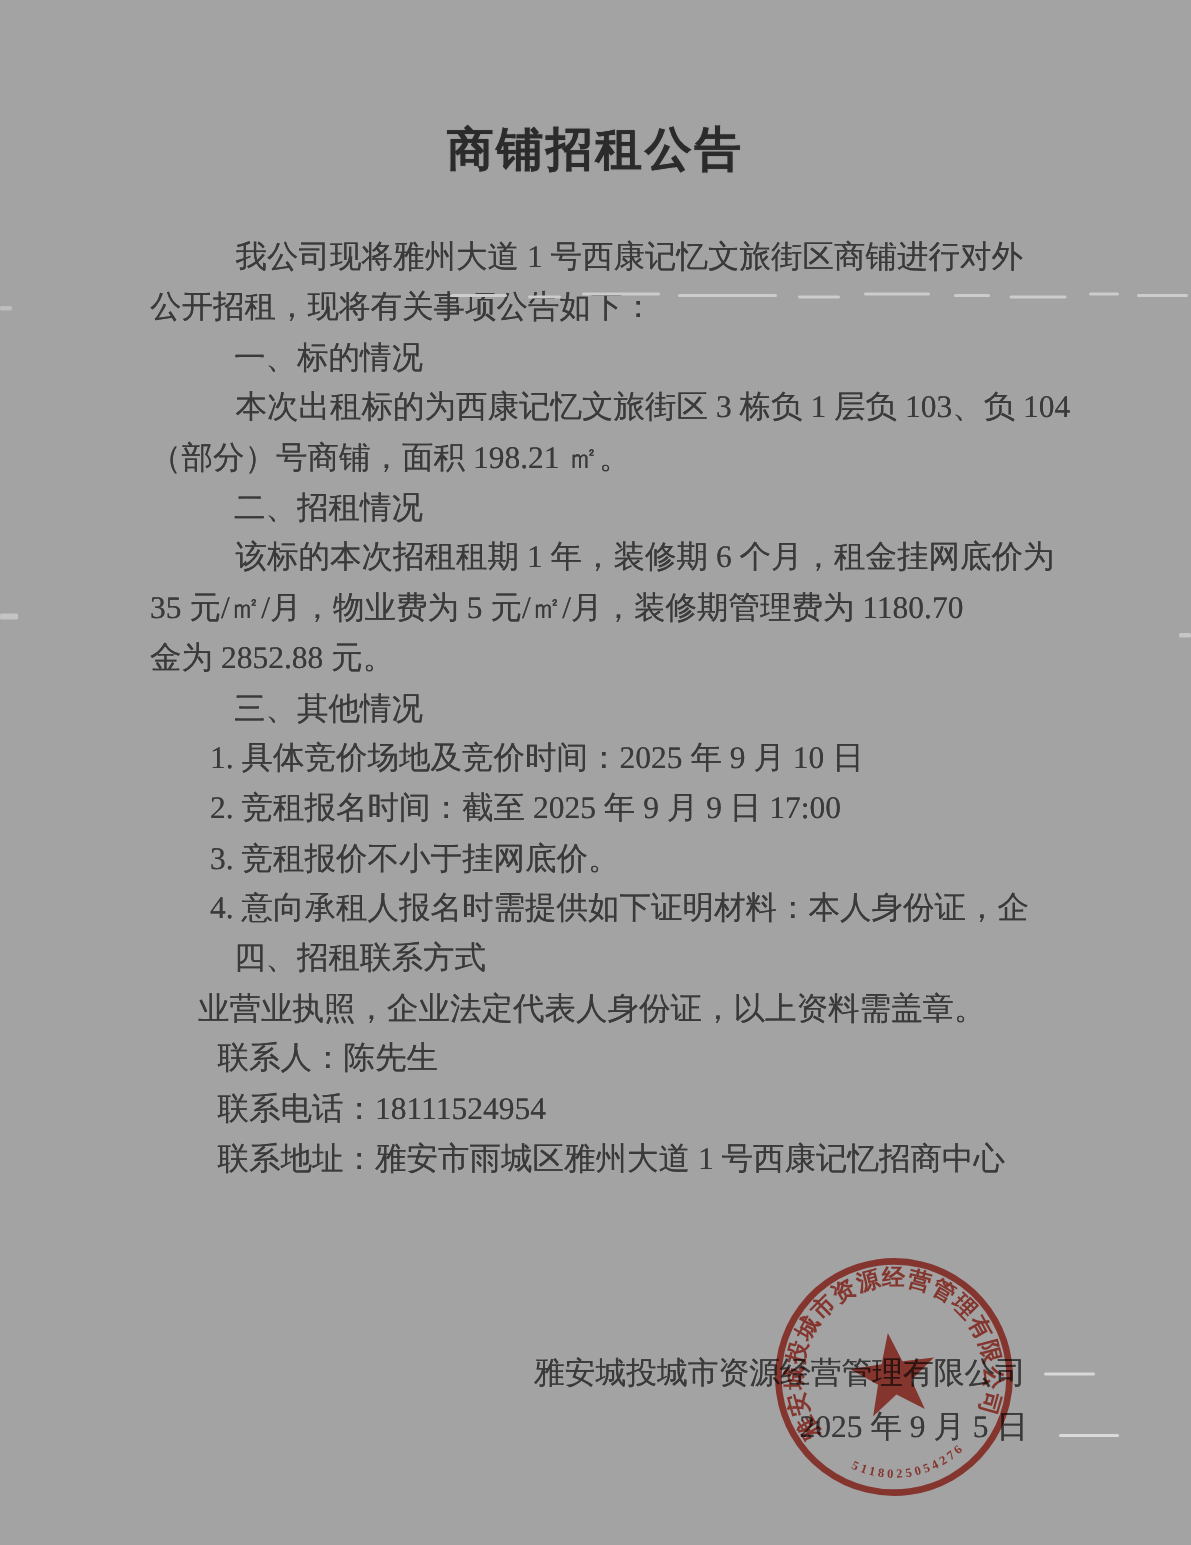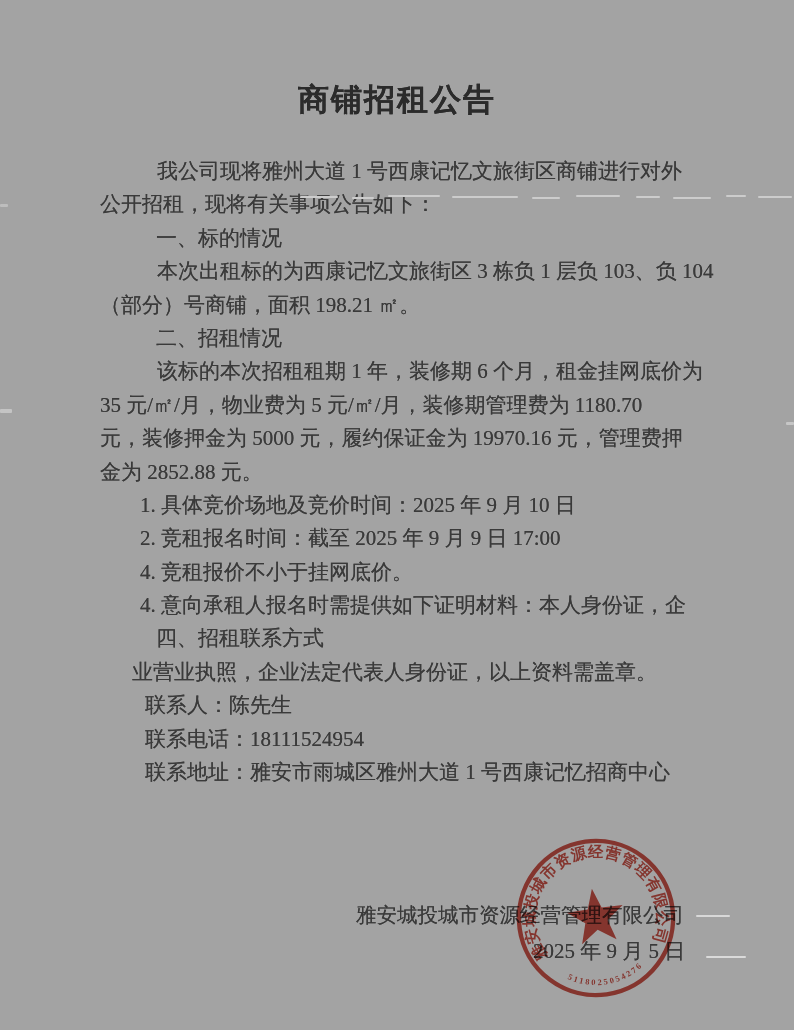--- a/index.html
+++ b/index.html
@@ -77,25 +77,25 @@
 
   <div class="doc-body" id="doc-body">
       <div class="line para-first">我公司现将雅州大道 1 号西康记忆文旅街区商铺进行对外</div>
       <div class="line para-wrap">公开招租，现将有关事项公告如下：</div>
       <div class="line heading">一、标的情况</div>
       <div class="line para-first">本次出租标的为西康记忆文旅街区 3 栋负 1 层负 103、负 104</div>
       <div class="line para-wrap">（部分）号商铺，面积 198.21 ㎡。</div>
       <div class="line heading">二、招租情况</div>
       <div class="line para-first">该标的本次招租租期 1 年，装修期 6 个月，租金挂网底价为</div>
       <div class="line para-wrap">35 元/㎡/月，物业费为 5 元/㎡/月，装修期管理费为 1180.70</div>
-      <div class="line para-wrap">元，装修押金为 5000 元，履约保证金为 19970.16 元，管理费押</div>
       <div class="line para-wrap">金为 2852.88 元。</div>
+      <div class="line heading">三、其他情况</div>
       <div class="line list-item">1. 具体竞价场地及竞价时间：2025 年 9 月 10 日</div>
       <div class="line list-item">2. 竞租报名时间：截至 2025 年 9 月 9 日 17:00</div>
-      <div class="line list-item">4. 竞租报价不小于挂网底价。</div>
+      <div class="line list-item">3. 竞租报价不小于挂网底价。</div>
       <div class="line list-item">4. 意向承租人报名时需提供如下证明材料：本人身份证，企</div>
       <div class="line heading">四、招租联系方式</div>
       <div class="line item-wrap">业营业执照，企业法定代表人身份证，以上资料需盖章。</div>
       <div class="line contact">联系人：陈先生</div>
       <div class="line contact">联系电话：18111524954</div>
       <div class="line contact">联系地址：雅安市雨城区雅州大道 1 号西康记忆招商中心</div>
     </div>
 
   <div class="sig-company">雅安城投城市资源经营管理有限公司</div>
 

